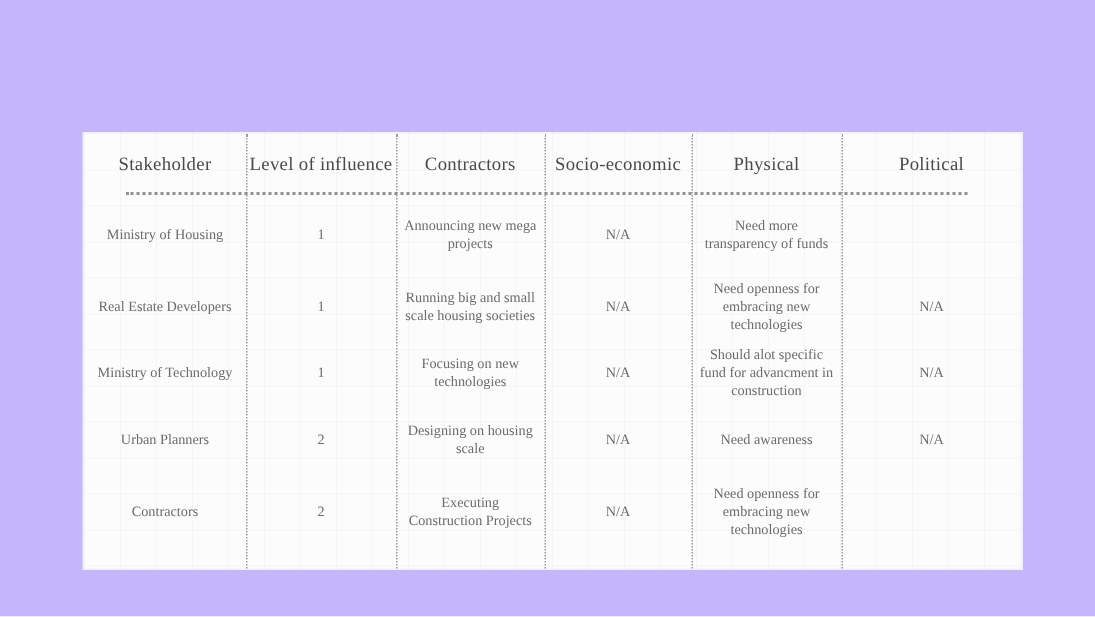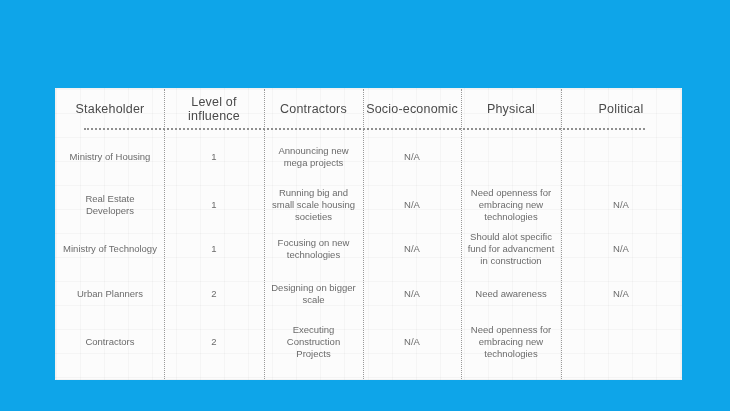--- a/index.html
+++ b/index.html
@@ -1,21 +1,21 @@
 <!DOCTYPE html>
 <html><head>
 <meta charset="utf-8">
 <style>
   html,body{margin:0;padding:0;background:#ffffff;}
   .screen{
     position:relative;
     width:730px;height:411px;
-    background:#0ea5e9;
+    background:#c4b5fd;
     overflow:hidden;
-    font-family:Liberation Sans, sans-serif;
+    font-family:Liberation Serif, serif;
   }
   .table{
     position:absolute;
     left:55px;top:88px;
     width:627px;height:292px;
     background-color:#fcfcfc;
     background-image:
       linear-gradient(to right, rgba(0,0,0,0.028) 1px, transparent 1px),
       linear-gradient(to bottom, rgba(0,0,0,0.028) 1px, transparent 1px);
     background-size:24px 24px;
@@ -82,20 +82,21 @@
 
     <div class="header-underline"></div>
 
     <div class="body">
 
       <div class="row" style="height:52px">
         <div class="cell">Ministry of Housing</div>
         <div class="cell">1</div>
         <div class="cell">Announcing new mega projects</div>
         <div class="cell">N/A</div>
+        <div class="cell">Need more transparency of funds</div>
       </div>
 
       <div class="row" style="height:44px">
         <div class="cell">Real Estate Developers</div>
         <div class="cell">1</div>
         <div class="cell">Running big and small scale housing societies</div>
         <div class="cell">N/A</div>
         <div class="cell">Need openness for embracing new technologies</div>
         <div class="cell">N/A</div>
       </div>
@@ -105,21 +106,21 @@
         <div class="cell">1</div>
         <div class="cell">Focusing on new technologies</div>
         <div class="cell">N/A</div>
         <div class="cell">Should alot specific fund for advancment in construction</div>
         <div class="cell">N/A</div>
       </div>
 
       <div class="row" style="height:46px">
         <div class="cell">Urban Planners</div>
         <div class="cell">2</div>
-        <div class="cell">Designing on bigger scale</div>
+        <div class="cell">Designing on housing scale</div>
         <div class="cell">N/A</div>
         <div class="cell">Need awareness</div>
         <div class="cell">N/A</div>
       </div>
 
       <div class="row" style="height:50px">
         <div class="cell">Contractors</div>
         <div class="cell">2</div>
         <div class="cell">Executing Construction Projects</div>
         <div class="cell">N/A</div>

